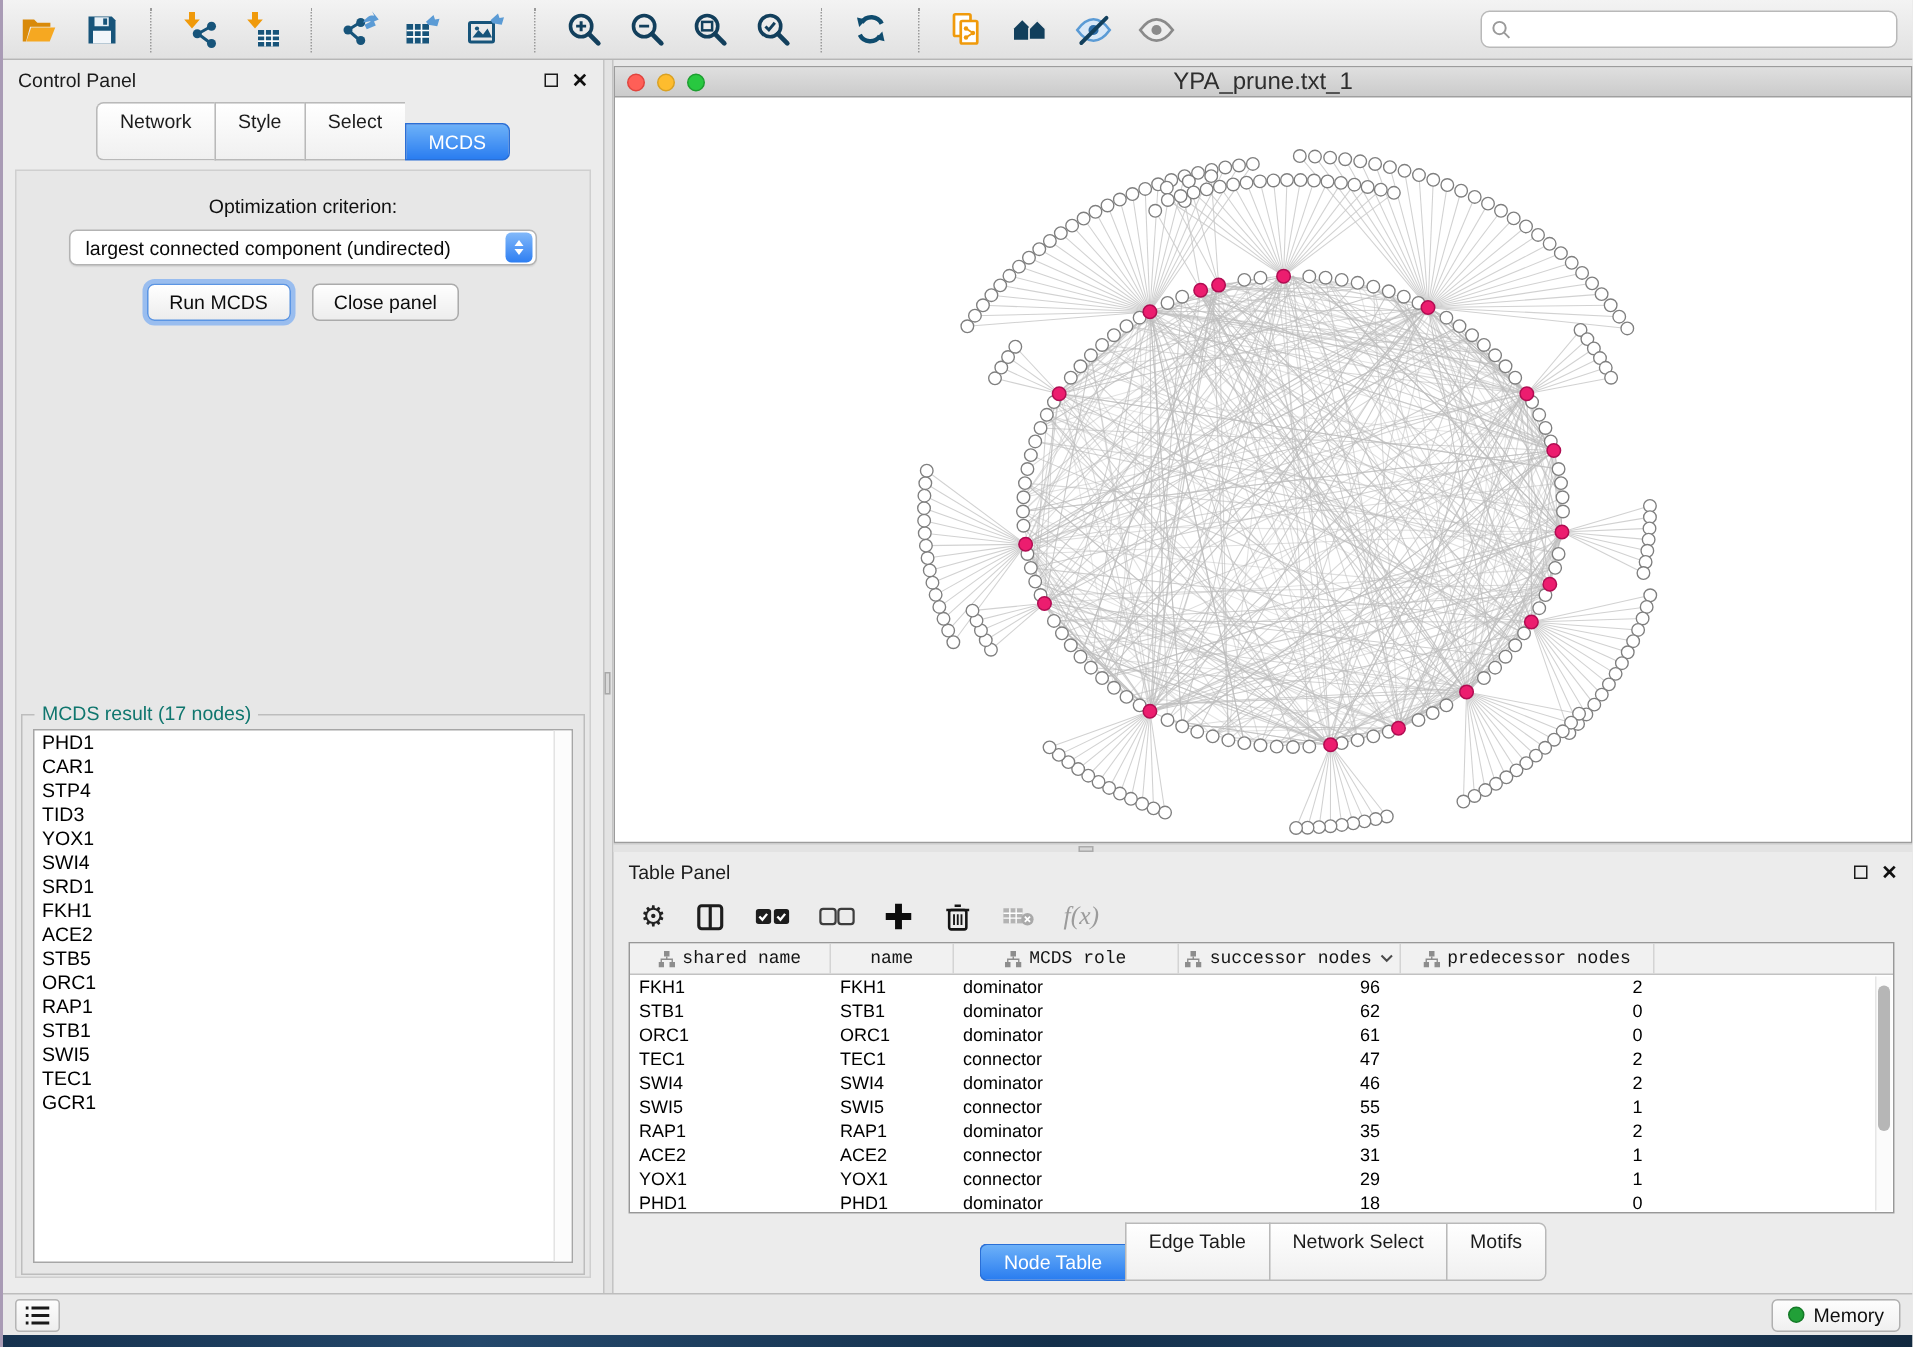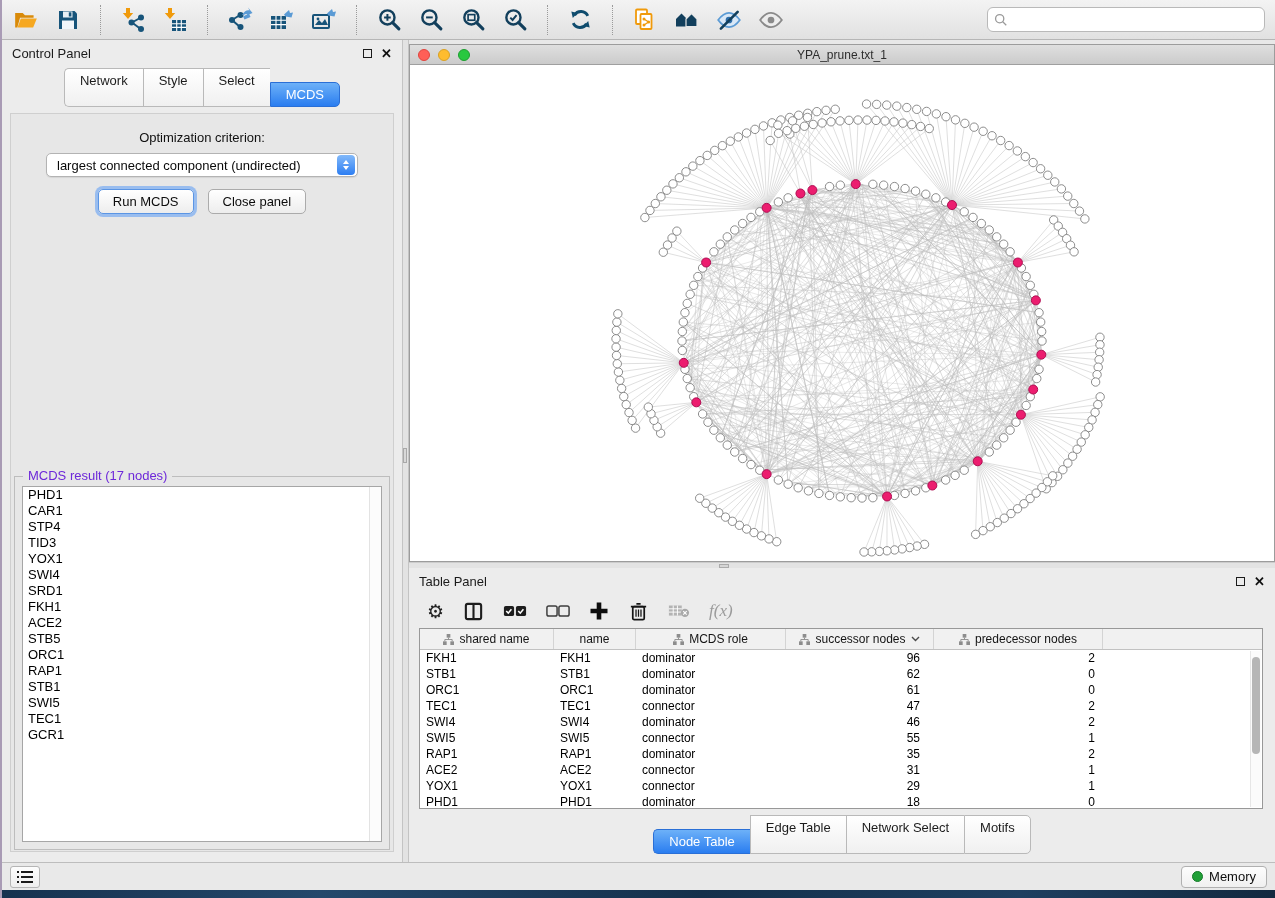--- a/index.html
+++ b/index.html
@@ -55,58 +55,58 @@
              align-items:center; justify-content:center; gap:2px; }
   .tri-up { width:0; height:0; border-left:3.5px solid transparent; border-right:3.5px solid transparent; border-bottom:4px solid #fff; }
   .tri-dn { width:0; height:0; border-left:3.5px solid transparent; border-right:3.5px solid transparent; border-top:4px solid #fff; }
   .btn-row { margin-top:12px; display:flex; gap:14px; }
   .btn { font-size:13px; padding:4px 14px; background:linear-gradient(#ffffff,#ededed);
          border:1px solid #ababab; border-radius:5px; color:#0c0c0c; cursor:default; }
   .btn.focused { box-shadow:0 0 0 3px rgba(102,161,245,.6); border-color:#5b95e4; }
 
   .mcds-group { margin-top:262px; width:376px; height:374px; border:1px solid #bdbdbd;
                 position:relative; background:transparent; }
-  .mcds-legend { position:absolute; top:-9px; left:8px; background:#e7e7e7; padding:0 5px; font-size:13px; color:#6d28d9; }
+  .mcds-legend { position:absolute; top:-9px; left:8px; background:#e7e7e7; padding:0 5px; font-size:13px; color:#0f766e; }
   .mcds-listbox { position:absolute; left:7px; right:7px; top:9px; bottom:7px; background:#fff;
                   border:1px solid #a6a6a6; overflow:hidden; }
   .mcds-scroll { position:absolute; top:0; right:0; bottom:0; width:12px; background:#fcfcfc; border-left:1px solid #e3e3e3; }
   .mcds-item { font-size:13px; line-height:16px; padding:0 0 0 5px; color:#000; }
 
   
   .vsplit { width:7px; flex:0 0 7px; background:#e3e3e3; border-left:1px solid #c4c4c4; border-right:1px solid #c4c4c4; position:relative; }
   .vgrip { position:absolute; top:408px; left:0px; width:4px; height:15px; background:#d8d8d8; border:1px solid #a8a8a8; }
 
   
   .right-col { flex:1; display:flex; flex-direction:column; background:#e8e8e8; min-width:0; }
   .net-window { margin-top:4px; height:518px; flex:0 0 518px; display:flex; flex-direction:column;
                 border:1px solid #9c9c9c; background:#fff; }
   .net-titlebar { height:20px; flex:0 0 20px; background:linear-gradient(#dfdfdf,#cbcbcb);
                   border-bottom:1px solid #9f9f9f; display:flex; align-items:center; position:relative; }
   .lights { display:flex; gap:8px; margin-left:8px; z-index:2; }
   .light { width:12px; height:12px; border-radius:50%; }
   .l-red { background:#ff5f57; border:1px solid #e0443e; }
   .l-yel { background:#febc2e; border:1px solid #d9a123; }
   .l-grn { background:#28c840; border:1px solid #1d9e30; }
-  .net-title { position:absolute; left:0; right:0; text-align:center; font-size:12px; color:#2e2e2e; }
+  .net-title { position:absolute; left:0; right:0; text-align:center; font-size:16px; color:#2e2e2e; }
   .net-canvas { flex:1; background:#fff; overflow:hidden; }
 
   .hsplit { height:6px; flex:0 0 6px; background:#e3e3e3; border-top:1px solid #cccccc; position:relative; }
   .hgrip { position:absolute; left:310px; top:1px; width:10px; height:4px; background:#d6d6d6; border:1px solid #ababab; }
 
   
   .table-panel { flex:1; background:#ececec; display:flex; flex-direction:column; min-height:0; }
   .tp-toolbar { height:34px; flex:0 0 34px; display:flex; align-items:center; gap:19px; padding-left:18px; }
   .tp-icon { height:24px; display:flex; align-items:center; justify-content:center; }
   .gear-glyph { font-size:19px; color:#222; line-height:1; }
   .fx { font-family:"Liberation Serif",serif; font-style:italic; font-size:17px; color:#9b9b9b; }
 
   .tp-tablewrap { margin:0 12px 0 10px; flex:1; background:#fff; border:1px solid #989898; position:relative; overflow:hidden; }
   .t-header { display:flex; height:21px; background:#f1f1f1; border-bottom:1px solid #c2c2c2; }
   .t-hcell { display:flex; align-items:center; justify-content:center; gap:5px; font-size:12px;
-             color:#141414; border-right:1px solid #d4d4d4; height:100%; }
+             color:#141414; border-right:1px solid #d4d4d4; height:100%;font-family:Liberation Mono, monospace; }
   .t-hfill { flex:1; border-right:none; }
   .t-row { display:flex; height:16px; }
   .t-cell { font-size:12px; color:#000; padding-left:6px; display:flex; align-items:center; overflow:hidden; white-space:nowrap; }
   .t-cell.num { justify-content:flex-end; padding-left:0; }
   .t-scroll { position:absolute; top:22px; right:1px; bottom:1px; width:11px; background:#fbfbfb; border-left:1px solid #e6e6e6; }
   .t-thumb { position:absolute; top:6px; left:1px; width:8px; height:62%; background:#b6b6b6; border-radius:4px; }
   .tp-tabs { display:flex; justify-content:center; margin:6px 0 8px 0; }
 
   
   .statusbar { height:28px; flex:0 0 28px; background:#e9e9e9; border-top:1px solid #bdbdbd;

